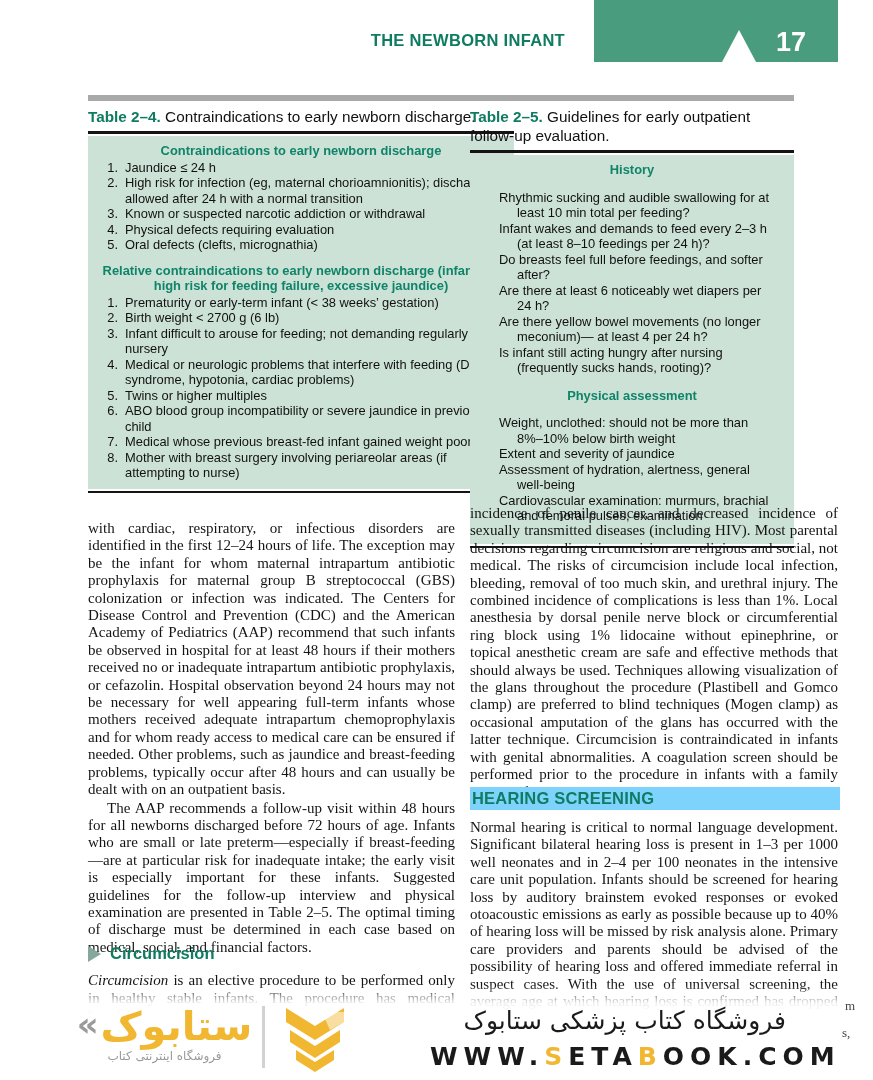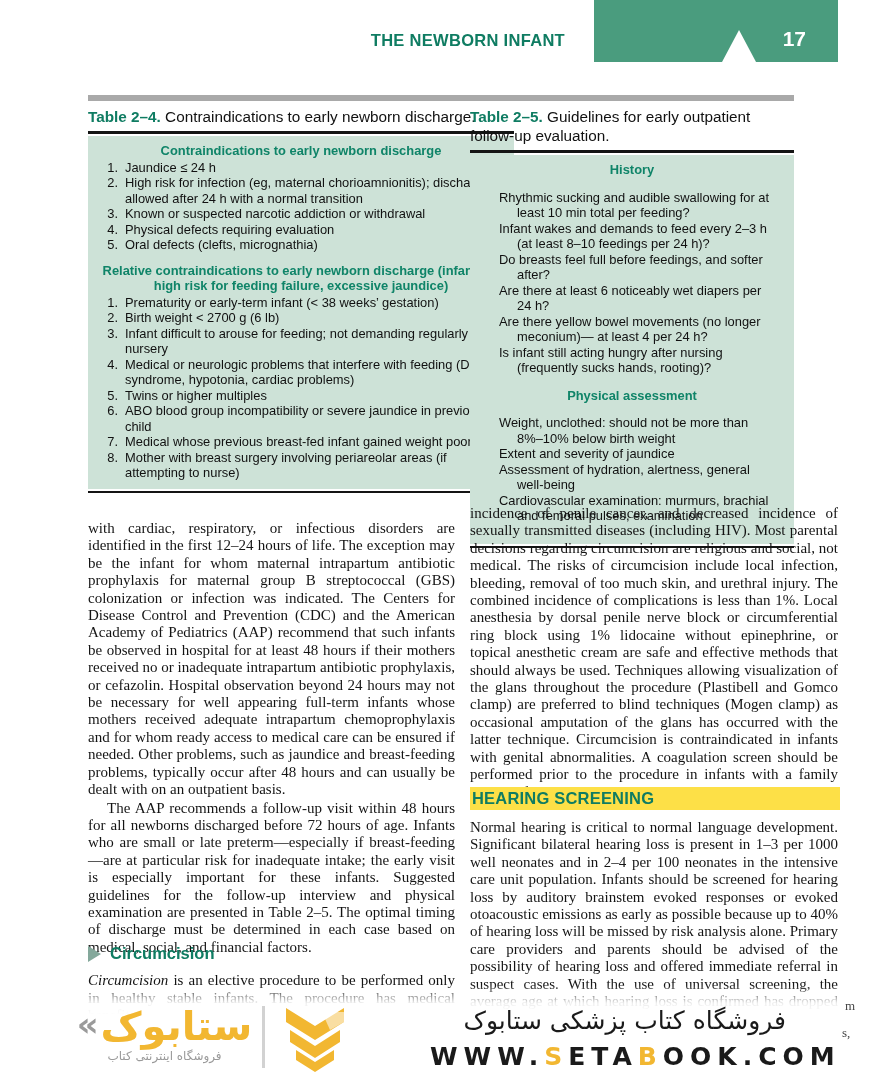--- a/index.html
+++ b/index.html
@@ -6,21 +6,21 @@
   .page{position:relative;width:873px;height:1080px;background:#ffffff;overflow:hidden;
         font-family:"Liberation Sans",sans-serif;color:#1a1a1a;margin:0 auto;}
 
   
   .runhead{position:absolute;top:31px;left:300px;width:265px;text-align:right;
            font-size:16.5px;font-weight:bold;letter-spacing:.3px;color:#0f7c62;}
   .pagebox{position:absolute;top:0;left:594px;width:244px;height:62px;background:#4a9c7e;}
   .notch{position:absolute;bottom:0;left:128px;width:0;height:0;
          border-left:17px solid transparent;border-right:17px solid transparent;
          border-bottom:32px solid #ffffff;}
-  .pagenum{position:absolute;top:27px;right:32px;color:#ffffff;font-size:21px;font-weight:bold;}
+  .pagenum{position:absolute;top:27px;right:32px;color:#ffffff;font-size:27px;font-weight:bold;}
 
   
   .tblock{position:absolute;top:95px;width:324px;}
   .tblock.left{left:88px;width:426px;}
   .tblock.right{left:470px;}
   .tbar{height:6px;background:#a9a9a9;margin-bottom:6px;}
   .ttitle{font-size:15.3px;line-height:19px;padding-bottom:5px;color:#111;}
   .tlabel{font-weight:bold;color:#0f7c62;}
   .rule-top{border-top:3px solid #141414;margin-bottom:2px;}
   .rule-bot{border-top:2.5px solid #141414;margin-top:2px;}
@@ -44,21 +44,21 @@
   .rightcol{left:470px;top:477px;width:368px;}
 
   .circ-head{position:absolute;left:88px;top:944px;display:flex;align-items:center;
              font-size:16.5px;font-weight:bold;color:#0f7c62;}
   .tri{width:0;height:0;border-top:8px solid transparent;border-bottom:8px solid transparent;
        border-left:13px solid #84a89b;margin-right:9px;}
   .circ-para{position:absolute;left:88px;top:972px;width:367px;font-family:"Liberation Serif",serif;
              font-size:15px;line-height:17.6px;text-align:justify;color:#141414;}
   .circ-para i{font-style:italic;}
 
-  .hs-head{position:absolute;left:470px;top:787px;width:368px;background:#fde047;
+  .hs-head{position:absolute;left:470px;top:787px;width:368px;background:#7dd3fc;
            font-size:16.5px;font-weight:bold;color:#0f7c62;letter-spacing:.2px;
            padding:2px 0 2px 2px;}
   .hs-para{position:absolute;left:470px;top:819px;width:368px;font-family:"Liberation Serif",serif;
            font-size:15px;line-height:17.4px;text-align:justify;color:#141414;}
   .hs-para p{margin:0;}
 
   
   .fade{position:absolute;left:0;top:985px;width:873px;height:30px;z-index:5;
         background:linear-gradient(to bottom,rgba(255,255,255,0) 0%,rgba(255,255,255,.92) 60%,#fff 100%);}
   .fade-solid{position:absolute;left:0;top:1014px;width:873px;height:66px;background:#fff;z-index:5;}

